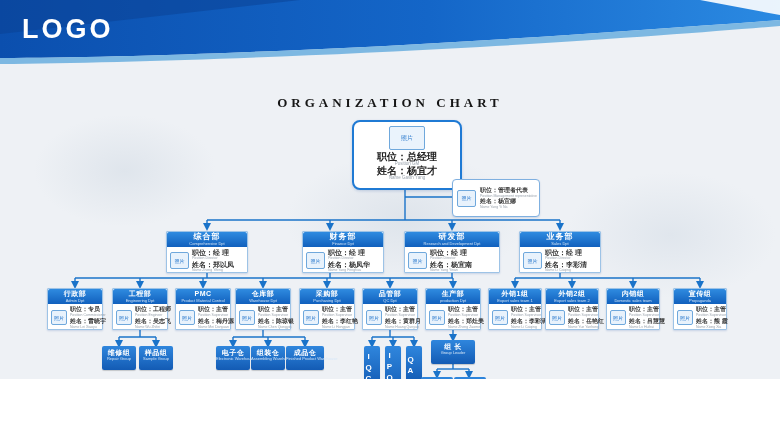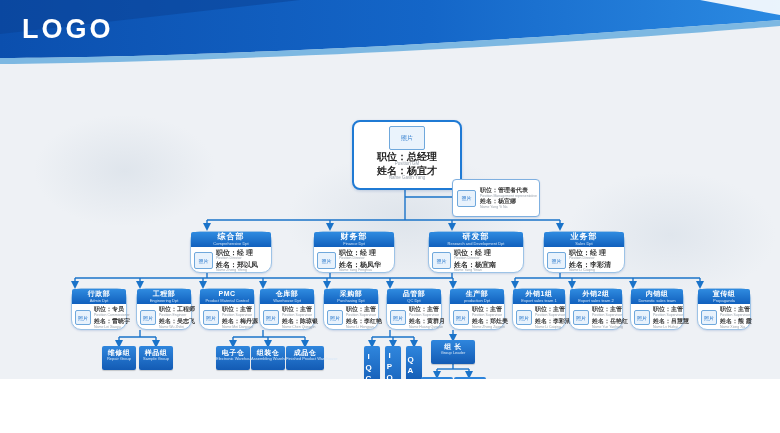--- a/index.html
+++ b/index.html
@@ -32,22 +32,22 @@
   
   .rep{position:absolute;left:452px;top:179px;width:88px;height:38px;z-index:2;background:#fff;
       border:1px solid #7fb0e0;border-radius:4px;box-shadow:0 1px 2px rgba(20,70,150,.15);
       display:flex;align-items:center;gap:4px;padding:0 4px;box-sizing:border-box;}
   .chip{width:17px;height:15px;background:#e8f2fc;border:1px solid #6fa8dc;border-radius:2px;
       color:#1a6fc9;font-size:5px;display:flex;align-items:center;justify-content:center;flex:0 0 auto;}
   .rows{flex:1;min-width:0;}
   .r .cn{display:block;font-size:6px;font-weight:bold;color:#333;line-height:7px;white-space:nowrap;}
   .r .en{display:block;font-size:3.5px;color:#9aa3ad;line-height:4.5px;white-space:nowrap;}
   
-  .b2,.b3{position:absolute;background:#fff;border:1px solid #9dc3e6;border-radius:10px;z-index:2;
-      box-shadow:0 1px 2px rgba(30,80,160,.18);box-sizing:border-box;margin-left:24px;}
+  .b2,.b3{position:absolute;background:#fff;border:1px solid #9dc3e6;border-radius:1px;z-index:2;
+      box-shadow:0 1px 2px rgba(30,80,160,.18);box-sizing:border-box;}
   .b2{top:231px;width:82px;height:42px;}
   .b3{top:288px;width:56px;height:42px;}
   .bh{height:15px;background:linear-gradient(180deg,#2f8be0,#1160bd);border-radius:2px 2px 0 0;
       color:#fff;text-align:center;overflow:hidden;}
   .bh .t{font-size:8px;font-weight:bold;line-height:9px;letter-spacing:1px;}
   .bh .e{font-size:4px;line-height:5px;color:#cfe2f6;white-space:nowrap;}
   .b3 .bh .t{font-size:7px;letter-spacing:.5px;}
   .bb{display:flex;align-items:center;gap:3px;padding:2px 3px;}
   .b2 .r .cn{font-size:7px;}
   .b3 .chip{width:14px;height:13px;}
@@ -136,20 +136,21 @@
     <defs>
       <linearGradient id="bg1" x1="0" y1="0" x2="1" y2="0">
         <stop offset="0" stop-color="#1262bd"></stop>
           <stop offset="1" stop-color="#0d47a1"></stop>
       </linearGradient>
     </defs>
     <path d="M0,27 C140,25 320,17 500,9 C610,5 710,3 780,3" stroke="#8fc3ef" stroke-width="2.5" fill="none"></path>
     <path d="M0,40 V29 C140,27 320,19 500,11 C610,7 710,5 780,5 V40 Z" fill="url(#bg1)"></path>
   </svg>
 
+  <div class="title-en">ORGANIZATION CHART</div>
 
   <div class="gm">
     <div class="chip-big">照片</div>
     <span class="cn">职位：总经理</span>
     <span class="en">Position  GM</span>
     <span class="cn">姓名：杨宜才</span>
     <span class="en">Name  Gavin Yang</span>
   </div>
 
   <div class="rep">
@@ -178,21 +179,21 @@
             <span class="cn">职位：经 理</span>
             <span class="en">Position  Director</span>
           </div>
         <div class="r">
             <span class="cn">姓名：郑以凤</span>
             <span class="en">Name  Zheng Yifeng</span>
           </div>
       </div>
       </div>
   </div>
-  <div class="b2" style="left:289px">
+  <div class="b2" style="left:302px">
     <div class="bh">
         <div class="t">财务部</div>
         <div class="e">Finance Dpt</div>
       </div>
     <div class="bb">
         <div class="chip">照片</div>
       <div class="rows">
         <div class="r">
             <span class="cn">职位：经 理</span>
             <span class="en">Position  Director</span>

